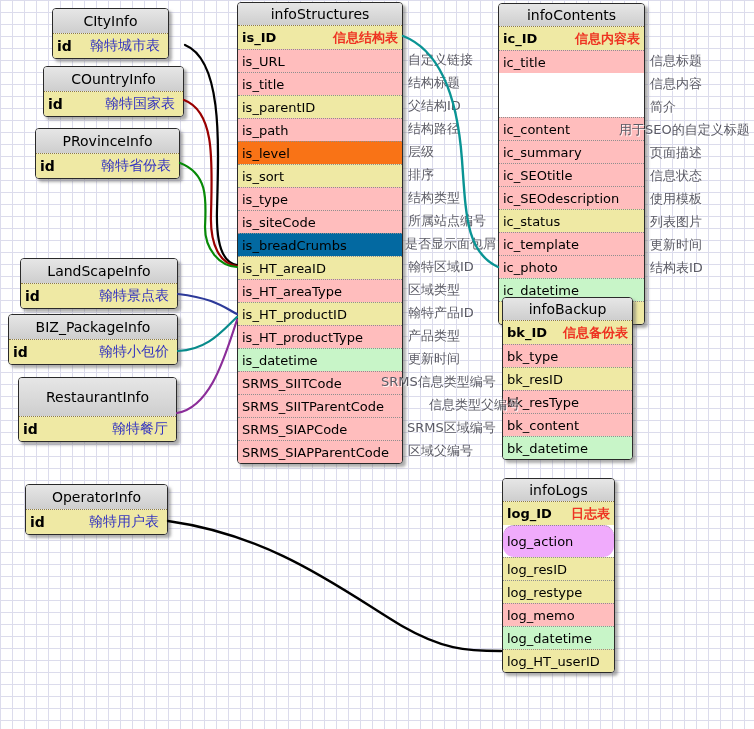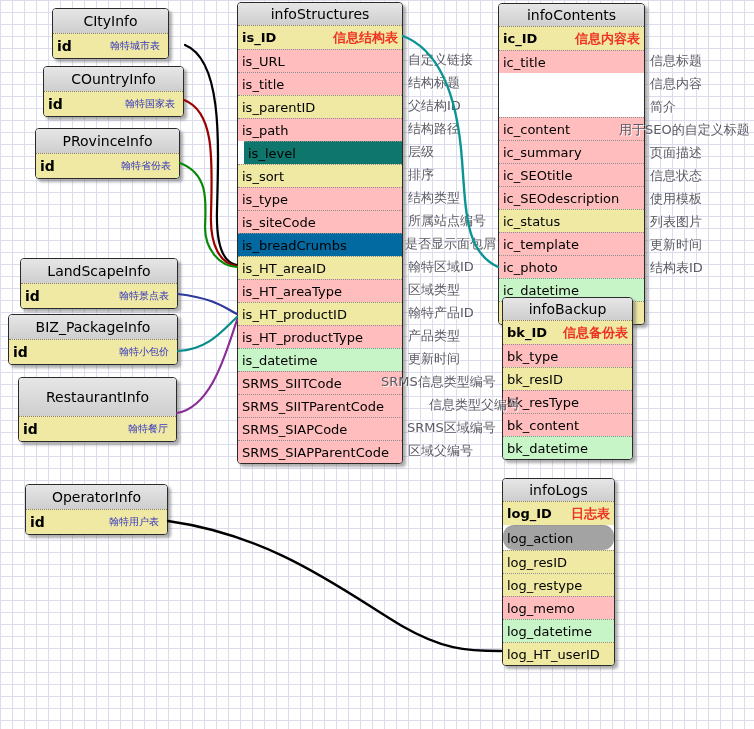--- a/index.html
+++ b/index.html
@@ -20,21 +20,21 @@
   }
   .row{
     display:flex;align-items:center;padding:0 4px;box-sizing:border-box;
     font-size:13px;color:#000;white-space:nowrap;overflow:hidden;
   }
   .row + .row{border-top:1px dotted #8f8f8f;}
   .pk .fname{font-weight:bold;}
   .fname{flex:0 0 auto;}
   .fcomment{margin-left:auto;padding-left:4px;}
   .fcomment.red{color:#ee3322;font-weight:bold;font-size:13px;}
-  .fcomment.blue{color:#3434c0;font-size:10px;padding-right:4px;}
+  .fcomment.blue{color:#3434c0;font-size:14px;padding-right:4px;}
   .small-tbl .row{font-size:14px;}
   .small-tbl .fname{font-weight:bold;}
   .note{
     position:absolute;z-index:2;font-size:13px;color:#5a5a64;
     white-space:nowrap;transform:translateY(-50%);
     text-shadow:1px 1px 0 rgba(255,255,255,0.85);
   }
   .edges{position:absolute;left:0;top:0;z-index:3;pointer-events:none;}
   .edges path{pointer-events:visibleStroke;}
 </style>
@@ -130,21 +130,21 @@
       </div>
       <div class="row" style="height: 23px; background: rgb(255, 189, 189);">
         <span class="fname">is_title</span>
       </div>
       <div class="row" style="height: 23px; background: rgb(239, 233, 164);">
         <span class="fname">is_parentID</span>
       </div>
       <div class="row" style="height: 23px; background: rgb(255, 189, 189);">
         <span class="fname">is_path</span>
       </div>
-      <div class="row" style="height: 23px; background: #0f766e; margin-left: 6px;">
+      <div class="row" style="height: 23px; background: #f97316;">
         <span class="fname">is_level</span>
       </div>
       <div class="row" style="height: 23px; background: rgb(239, 233, 164);">
         <span class="fname">is_sort</span>
       </div>
       <div class="row" style="height: 23px; background: rgb(255, 189, 189);">
         <span class="fname">is_type</span>
       </div>
       <div class="row" style="height: 23px; background: rgb(255, 189, 189);">
         <span class="fname">is_siteCode</span>
@@ -248,21 +248,21 @@
       <div class="row" style="height: 23px; background: rgb(200, 245, 200);">
         <span class="fname">bk_datetime</span>
       </div>
     </div>
     <div class="tbl" style="left: 502px; top: 478px; width: 113px;">
       <div class="tbl-header" style="height: 23px;">infoLogs</div>
       <div class="row pk" style="height: 23px; background: rgb(239, 233, 164);">
         <span class="fname">log_ID</span>
         <span class="fcomment red">日志表</span>
       </div>
-      <div class="row" style="height: 25px; background: #a3a3a3; border-radius: 11px;">
+      <div class="row" style="height: 32px; background: #f0abfc; border-radius: 11px;">
         <span class="fname">log_action</span>
       </div>
       <div class="row" style="height: 23px; background: rgb(239, 233, 164);">
         <span class="fname">log_resID</span>
       </div>
       <div class="row" style="height: 23px; background: rgb(239, 233, 164);">
         <span class="fname">log_restype</span>
       </div>
       <div class="row" style="height: 23px; background: rgb(255, 189, 189);">
         <span class="fname">log_memo</span>

